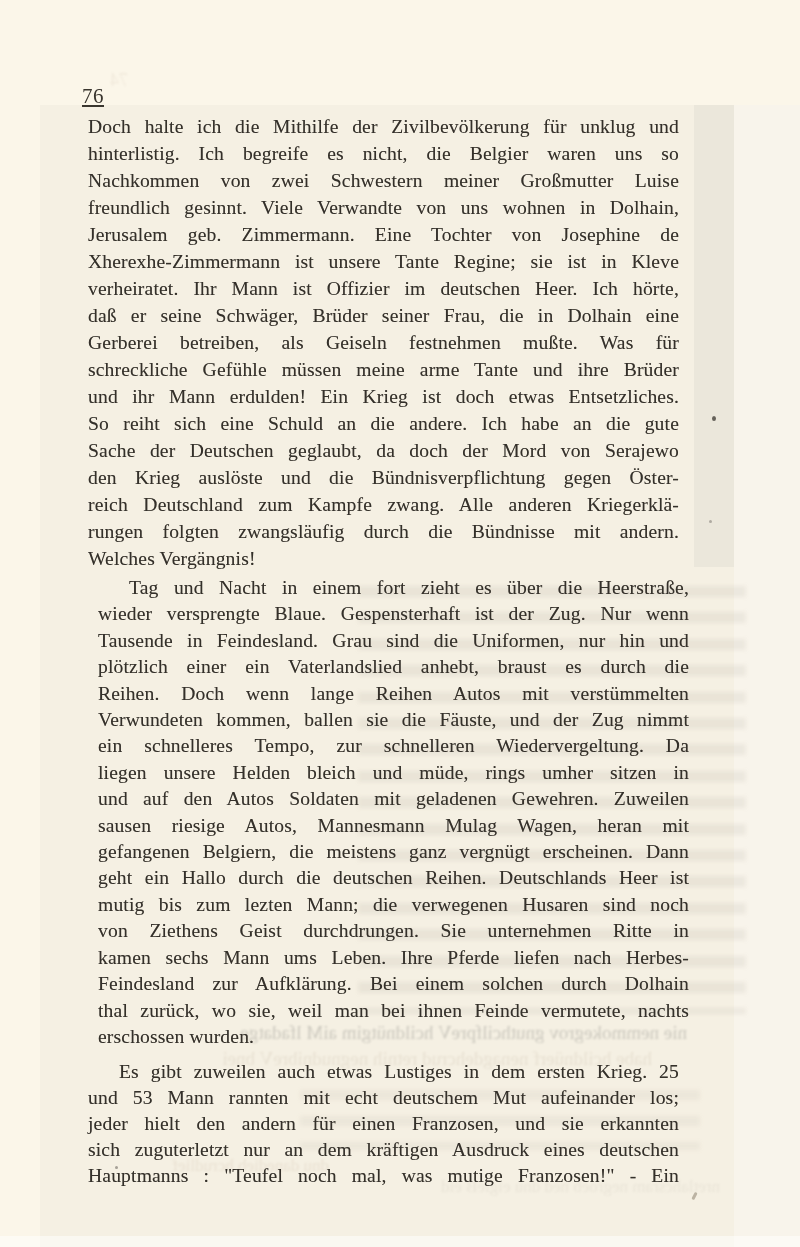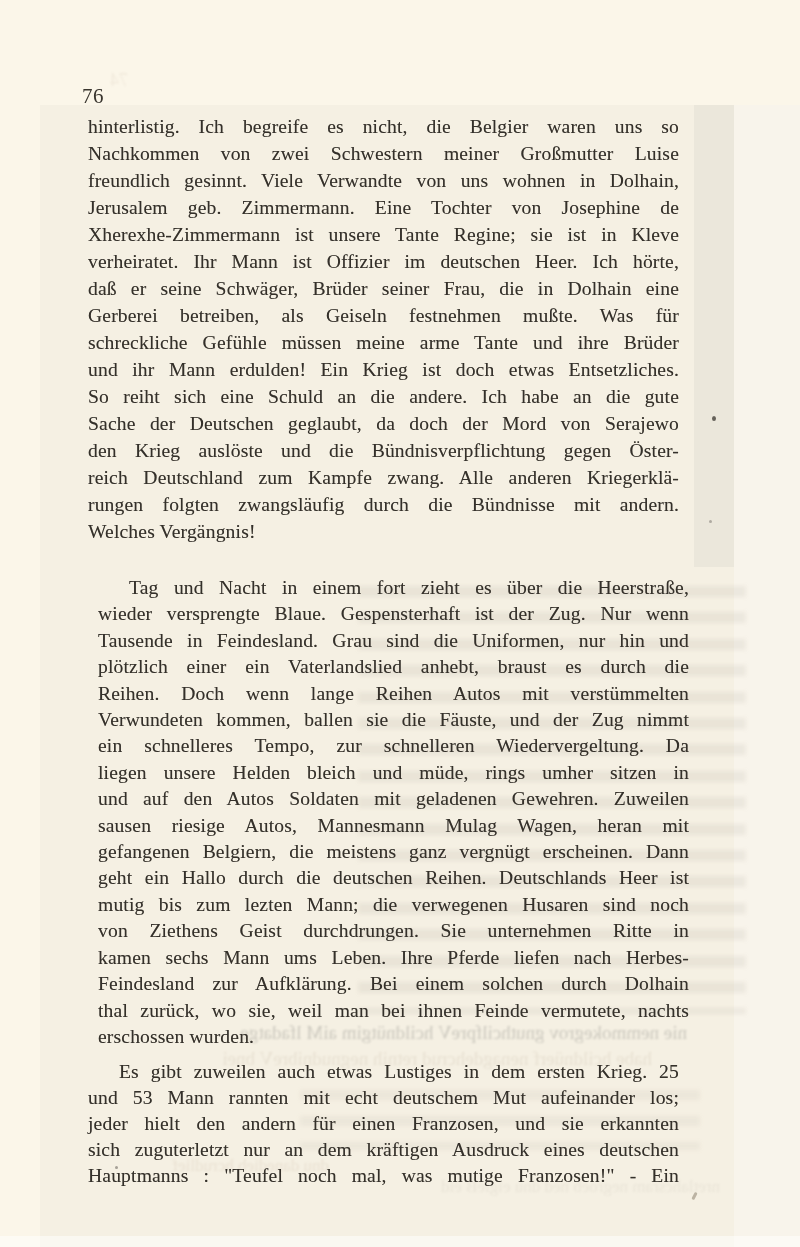--- a/index.html
+++ b/index.html
@@ -24,21 +24,21 @@
     position:absolute;left:734px;top:105px;width:66px;height:1142px;
     background:rgba(255,255,255,0.28);
   }
   .bottom-strip{
     position:absolute;left:0;top:1236px;width:800px;height:11px;
     background:rgba(255,255,255,0.5);
   }
 
   .pagenum{
     position:absolute;left:82px;top:84px;
-    font-size:21px;color:#3a362f;letter-spacing:0.5px;
+    font-size:21px;color:#3a362f;letter-spacing:0.5px;text-decoration:underline;
   }
 
   .textcol{position:absolute;left:88px;width:591px;top:0;}
   .para{position:absolute;left:0;width:591px;color:#34302a;
     font-size:19.6px;letter-spacing:0.15px;
     text-shadow:0 0 0.6px rgba(52,48,42,0.35);}
   .para .line{
     text-align:justify;
     -moz-text-align-last:justify;
     text-align-last:justify;
@@ -106,20 +106,21 @@
   <div class="bleed bleed-74">74</div>
   <div class="bleed bleed-a">nie nemmokegrov gnuthcilfpreV hcildnütgim aiM lfadatge</div>
   <div class="bleed bleed-b">habe hcildnüerf nenagdehcrud retnih negnudnibreV bnei</div>
   <div class="bleed bleed-c">dnu danedieb hcrudlief</div>
   <div class="bleed bleed-d">nretlahcsram negroeb ned dnu eigleB eid</div>
 
   <div class="pagenum">76</div>
 
   <div class="textcol">
     <div class="para p1 lastleft">
+        <div class="line">Doch halte ich die Mithilfe der Zivilbevölkerung für unklug und</div>
         <div class="line">hinterlistig. Ich begreife es nicht, die Belgier waren uns so</div>
         <div class="line">Nachkommen von zwei Schwestern meiner Großmutter Luise</div>
         <div class="line">freundlich gesinnt. Viele Verwandte von uns wohnen in Dolhain,</div>
         <div class="line">Jerusalem geb. Zimmermann. Eine Tochter von Josephine de</div>
         <div class="line">Xherexhe-Zimmermann ist unsere Tante Regine; sie ist in Kleve</div>
         <div class="line">verheiratet. Ihr Mann ist Offizier im deutschen Heer. Ich hörte,</div>
         <div class="line">daß er seine Schwäger, Brüder seiner Frau, die in Dolhain eine</div>
         <div class="line">Gerberei betreiben, als Geiseln festnehmen mußte. Was für</div>
         <div class="line">schreckliche Gefühle müssen meine arme Tante und ihre Brüder</div>
         <div class="line">und ihr Mann erdulden! Ein Krieg ist doch etwas Entsetzliches.</div>

